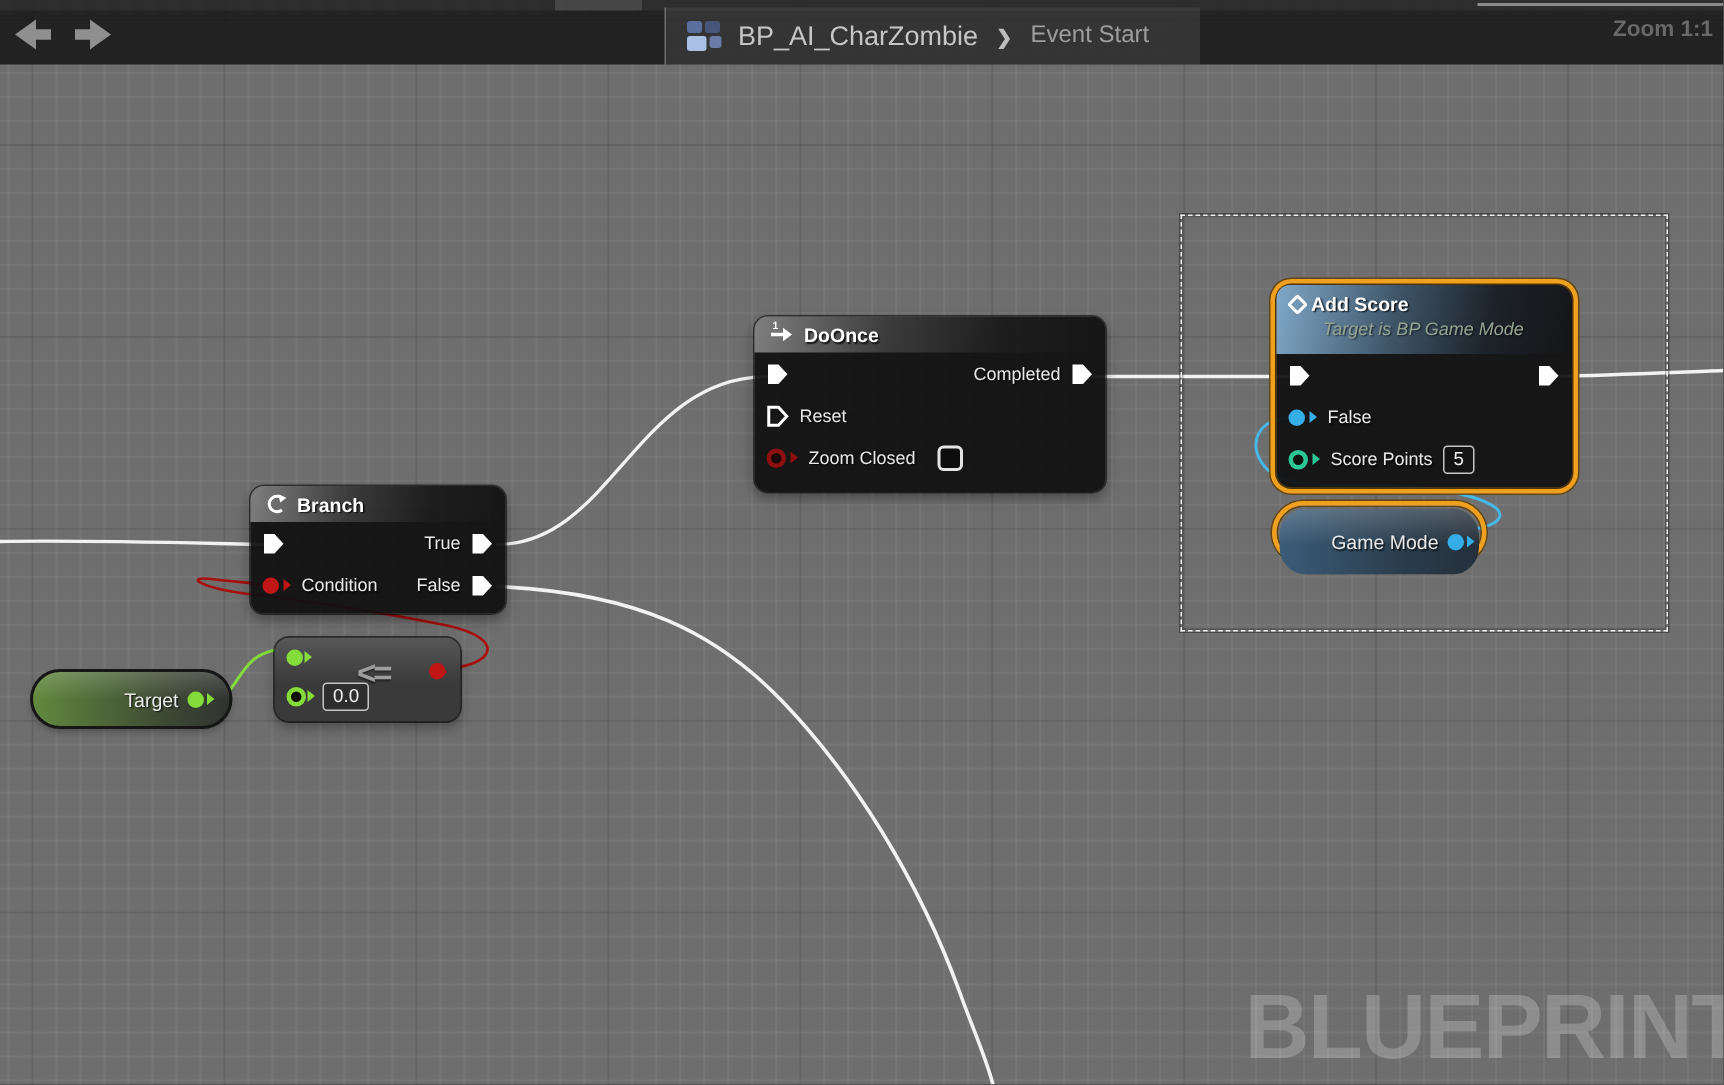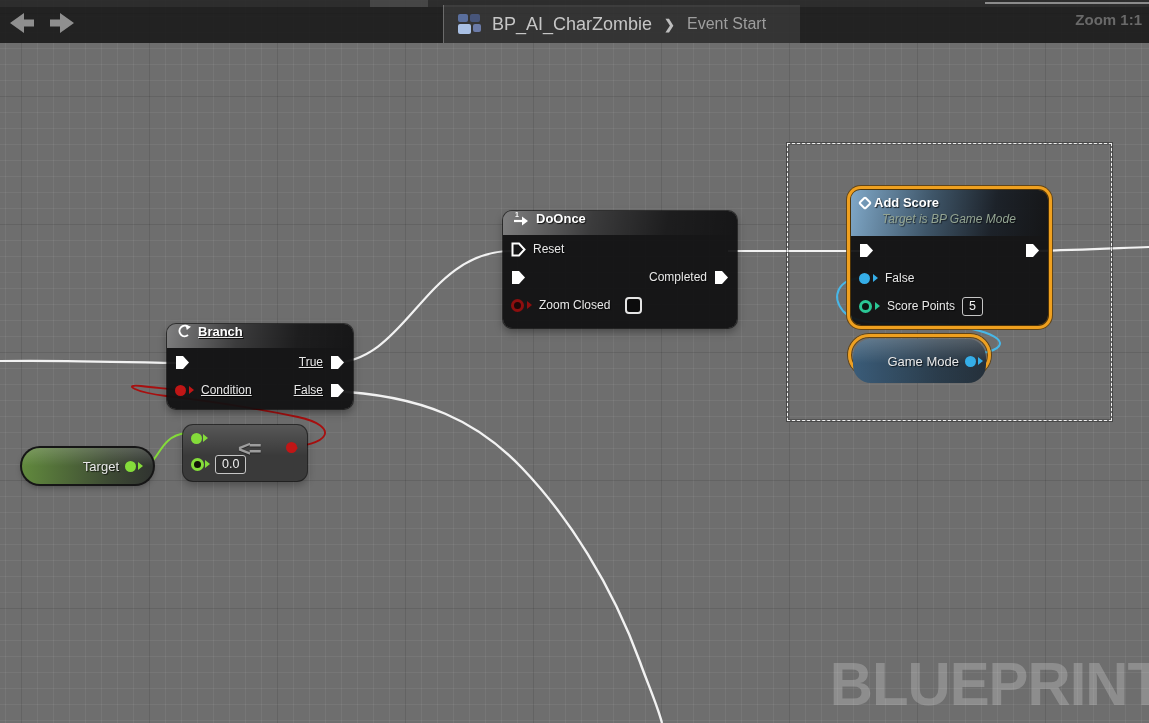--- a/index.html
+++ b/index.html
@@ -17,21 +17,21 @@
     color:rgba(255,255,255,0.22);letter-spacing:-1px;white-space:nowrap;transform:scaleX(0.98);
     transform-origin:right;}
   
   svg.wires{position:absolute;left:0;top:0;pointer-events:none;}
   
   .marquee{position:absolute;left:787px;top:143px;width:325px;height:278px;
     border:1px dashed #f2f2f2;box-shadow:0 0 0 1px rgba(0,0,0,0.35), inset 0 0 0 1px rgba(0,0,0,0.25);}
   
   .node{position:absolute;background:rgba(17,17,18,0.94);border-radius:9px;color:#e6e6e6;
     box-shadow:0 0 0 1px rgba(0,0,0,0.55), 0 4px 9px rgba(0,0,0,0.35);}
-  .node-header{height:24px;display:flex;gap:7px;padding:0 9px;
+  .node-header{height:24px;display:flex;align-items:center;gap:7px;padding:0 9px;
     border-radius:9px 9px 0 0;
     background:linear-gradient(100deg, rgba(255,255,255,0.45), rgba(255,255,255,0.16) 38%, rgba(255,255,255,0.03) 70%, rgba(255,255,255,0));}
   .node-title{font-size:13px;font-weight:bold;color:#fff;text-shadow:1px 1px 1px rgba(0,0,0,0.8);}
   .pin-row{display:flex;align-items:center;height:28px;padding:0 8px;gap:7px;font-size:12px;}
   .pin-row .grow{flex:1;}
   .pin-label{color:#e8e8e8;text-shadow:1px 1px 1px rgba(0,0,0,0.7);}
   .selected{box-shadow:0 0 0 1px rgba(40,25,0,0.8), 0 0 0 4px #efa01f, 0 0 0 5px rgba(96,62,8,0.85);}
   
   .exec-pin svg{display:block;}
   
@@ -46,21 +46,21 @@
     border-left:5px solid #888;margin-left:-4px;flex:none;}
   .wedge.red{border-left-color:#c01616;}.wedge.blue{border-left-color:#35aee8;}
   .wedge.green{border-left-color:#84dc3a;}.wedge.int{border-left-color:#2bc795;}
   .wedge.darkred{border-left-color:#8d0f0f;}
   
   .value-box{border:1px solid #c6c6c6;border-radius:3px;padding:0 6px;font-size:12.5px;
     color:#f0f0f0;background:rgba(10,10,10,0.25);line-height:17px;}
   .checkbox{width:17px;height:17px;border:2.5px solid #e4e4e4;border-radius:4px;
     background:rgba(0,0,0,0.45);}
   
-  .branch{left:167px;top:324px;width:186px;height:85px;text-decoration:underline;}
+  .branch{left:167px;top:324px;width:170px;height:85px;}
   
   .op-node{position:absolute;left:172px;top:425px;width:124px;height:56px;border-radius:10px;
     background:linear-gradient(180deg, rgba(255,255,255,0.15), rgba(255,255,255,0) 55%), #3a3a3a;
     box-shadow:0 0 0 1px rgba(0,0,0,0.6), 0 4px 8px rgba(0,0,0,0.3);
     padding:2px 0 0 8px;margin-left:11px;}
   .op-row{display:flex;align-items:center;height:22px;gap:5px;margin-bottom:4px;}
   .op-symbol{position:absolute;left:55px;top:11px;font-size:22px;font-weight:bold;color:#9d9d9d;
     letter-spacing:-2px;text-shadow:0 1px 1px rgba(0,0,0,0.4);}
   .op-out{position:absolute;right:9px;top:17px;}
   
@@ -189,38 +189,38 @@
             <text x="3" y="6" font-size="7" font-weight="bold" fill="#fff">1</text>
             <path d="M2 10 H11" stroke="#fff" stroke-width="2.2"></path>
             <path d="M10 5.5 L16 10 L10 14.5 Z" fill="#fff"></path>
           </svg>
       </span>
       <span class="node-title">DoOnce</span>
     </div>
     <div class="pin-row">
       <span class="exec-pin">
         <svg width="15" height="15" viewBox="0 0 15 15">
+            <path d="M1 1 h7 l6 6.5 -6 6.5 h-7 z" fill="#fff"></path>
+          </svg>
+      </span>
+      <span class="grow"></span>
+      <span class="pin-label">Completed</span>
+      <span class="exec-pin">
+        <svg width="15" height="15" viewBox="0 0 15 15">
+            <path d="M1 1 h7 l6 6.5 -6 6.5 h-7 z" fill="#fff"></path>
+          </svg>
+      </span>
+    </div>
+    <div class="pin-row">
+      <span class="exec-pin">
+        <svg width="15" height="15" viewBox="0 0 15 15">
             <path d="M1.5 1.5 h6.5 l5.5 6 -5.5 6 h-6.5 z" fill="none" stroke="#fff" stroke-width="2"></path>
           </svg>
       </span>
       <span class="pin-label">Reset</span>
-    </div>
-    <div class="pin-row">
-      <span class="exec-pin">
-        <svg width="15" height="15" viewBox="0 0 15 15">
-            <path d="M1 1 h7 l6 6.5 -6 6.5 h-7 z" fill="#fff"></path>
-          </svg>
-      </span>
-      <span class="grow"></span>
-      <span class="pin-label">Completed</span>
-      <span class="exec-pin">
-        <svg width="15" height="15" viewBox="0 0 15 15">
-            <path d="M1 1 h7 l6 6.5 -6 6.5 h-7 z" fill="#fff"></path>
-          </svg>
-      </span>
     </div>
     <div class="pin-row">
       <span class="cpin darkred"></span>
         <span class="wedge darkred"></span>
       <span class="pin-label">Zoom Closed</span>
       <span class="checkbox" style="margin-left:8px;"></span>
     </div>
   </div>
 
   <div class="node addscore selected">

